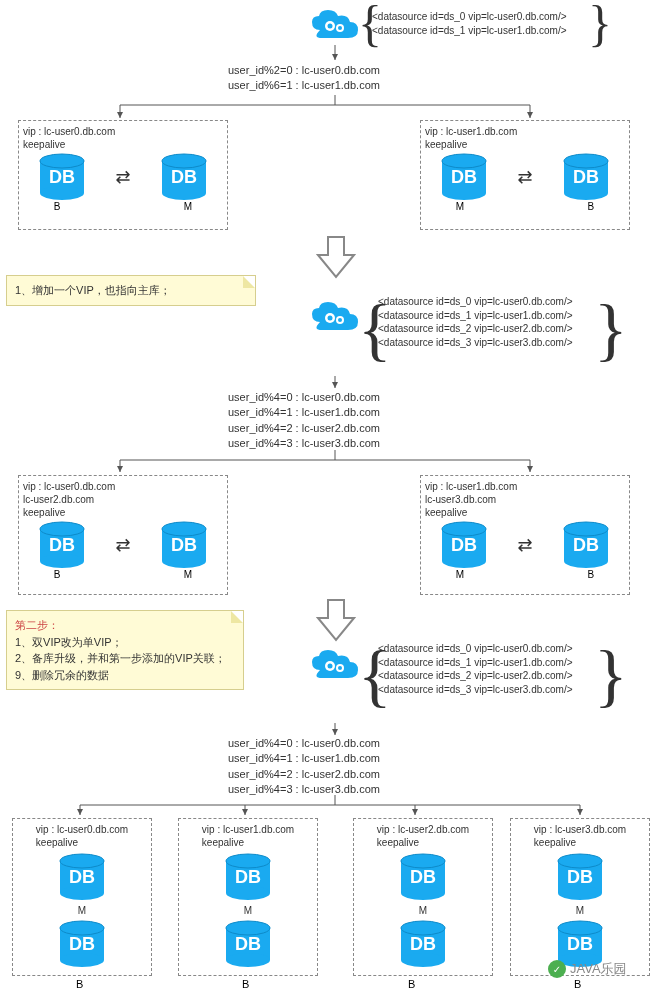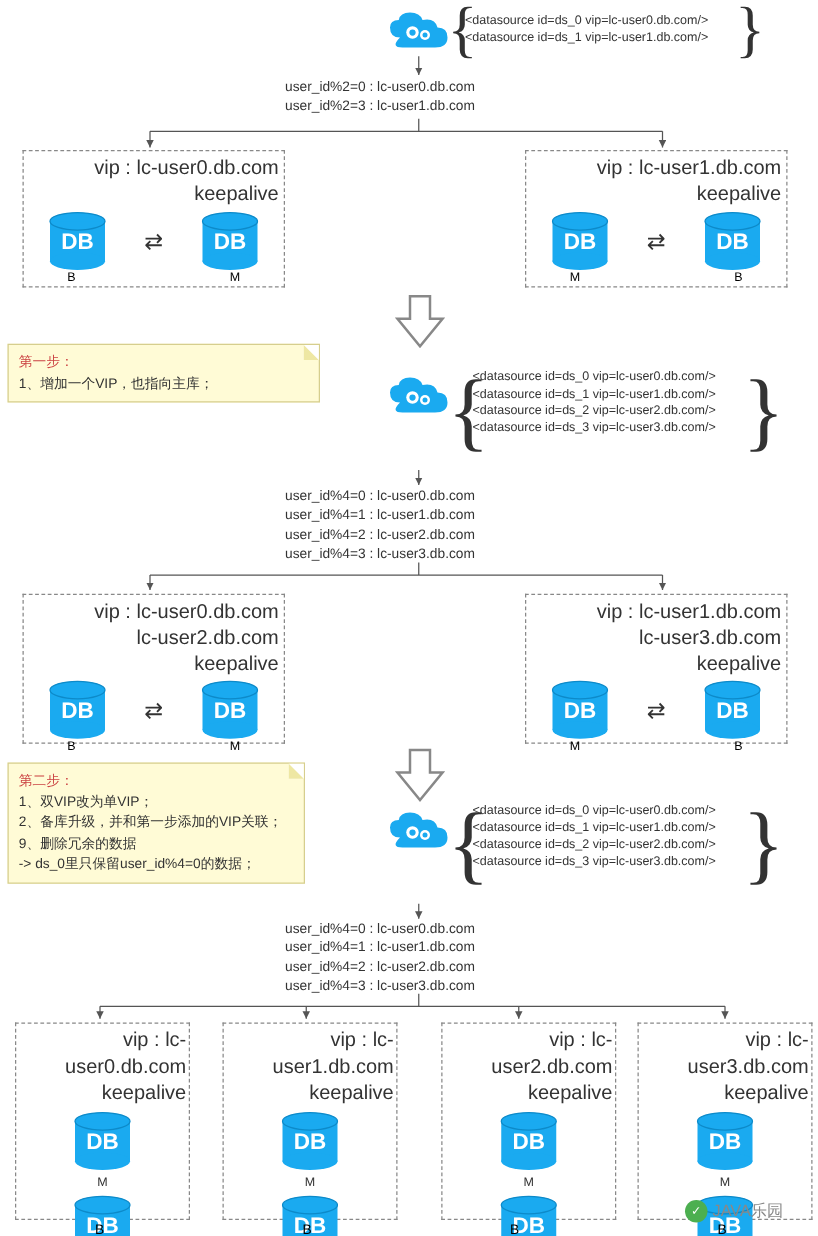--- a/index.html
+++ b/index.html
@@ -4,21 +4,21 @@
 <style>
 *{box-sizing:border-box;margin:0;padding:0}
 body{font-family:Arial,sans-serif;font-size:10px;width:654px;height:989px;background:#fff;position:relative}
 .diagram{position:relative;width:654px;height:989px}
 .cloud{position:absolute;width:50px;height:35px}
 .cloud svg{width:100%;height:100%}
 .ds-block{position:absolute;font-size:10px;color:#333;line-height:1.35}
 .brace{position:absolute;font-size:50px;color:#333;font-family:serif}
 .routing{position:absolute;font-size:11px;color:#333;line-height:1.4;text-align:right}
 .cluster{position:absolute;border:1px dashed #888;padding:4px}
-.cluster-label{font-size:16px;color:#333;text-align:right;line-height:1.3}
+.cluster-label{font-size:10px;color:#333;text-align:left;line-height:1.3}
 .db-row{display:flex;justify-content:space-around;align-items:center;margin-top:2px}
 .db-cyl{width:48px;height:48px;position:relative}
 .note{position:absolute;background:#fffbd6;border:1px solid #d6ce8e;padding:6px 8px;font-size:11px;color:#333;line-height:1.5}
 .note::after{content:"";position:absolute;top:0;right:0;border-left:12px solid #eee7a3;border-top:12px solid #fff}
 .big-arrow{position:absolute;width:40px;height:45px}
 .watermark{position:absolute;font-size:13px;color:#888;display:flex;align-items:center;gap:4px}
 .wm-icon{width:18px;height:18px;border-radius:50%;background:#4caf50;display:inline-flex;align-items:center;justify-content:center;color:#fff;font-size:10px}
 .roles{display:flex;justify-content:space-around}
 .vcol{position:absolute;display:flex;flex-direction:column;align-items:center;border:1px dashed #888;padding:4px 2px}
 .vcol .db-cyl{margin:4px 0}
@@ -56,21 +56,21 @@
       </svg></div>
 <div class="brace" style="left:358px;top:-6px">{</div>
 <div class="ds-block" style="left:372px;top:10px">
 <div>&lt;datasource id=ds_0 vip=lc-user0.db.com/&gt;</div>
       <div>&lt;datasource id=ds_1 vip=lc-user1.db.com/&gt;</div>
 </div>
 <div class="brace" style="left:588px;top:-6px">}</div>
 
 <div class="routing" style="left:228px;top:63px">
 <div>user_id%2=0 : lc-user0.db.com</div>
-      <div>user_id%2=3 : lc-user1.db.com</div>
+      <div>user_id%6=1 : lc-user1.db.com</div>
 </div>
 
 <svg style="position:absolute;left:0;top:0;width:654px;height:989px;pointer-events:none">
 <defs>
         <marker id="ah" markerWidth="8" markerHeight="8" refX="6" refY="3" orient="auto">
           <path d="M0,0 L6,3 L0,6 Z" fill="#555"></path>
         </marker>
       </defs>
 <line x1="335" y1="45" x2="335" y2="60" stroke="#555" marker-end="url(#ah)"></line>
 <line x1="335" y1="95" x2="335" y2="105" stroke="#555"></line>
@@ -126,21 +126,20 @@
         <span></span>
         <span>B</span>
       </div>
 </div>
 
 <div class="big-arrow" style="left:316px;top:235px"><svg viewBox="0 0 40 44">
         <use href="#big-arrow"></use>
       </svg></div>
 
 <div class="note" style="left:6px;top:275px;width:250px">
-<div style="color:#c44">第一步：</div>
 <div>1、增加一个VIP，也指向主库；</div>
 </div>
 
 <div class="cloud" style="left:310px;top:300px"><svg viewBox="0 0 50 35">
         <use href="#cloud-gear"></use>
       </svg></div>
 <div class="brace" style="left:358px;top:290px;font-size:70px">{</div>
 <div class="ds-block" style="left:378px;top:295px">
 <div>&lt;datasource id=ds_0 vip=lc-user0.db.com/&gt;</div>
       <div>&lt;datasource id=ds_1 vip=lc-user1.db.com/&gt;</div>
@@ -193,21 +192,20 @@
 
 <div class="big-arrow" style="left:316px;top:598px"><svg viewBox="0 0 40 44">
         <use href="#big-arrow"></use>
       </svg></div>
 
 <div class="note" style="left:6px;top:610px;width:238px">
 <div style="color:#c44">第二步：</div>
 <div>1、双VIP改为单VIP；</div>
 <div>2、备库升级，并和第一步添加的VIP关联；</div>
 <div>9、删除冗余的数据</div>
-<div>    -&gt; ds_0里只保留user_id%4=0的数据；</div>
 </div>
 
 <div class="cloud" style="left:310px;top:648px"><svg viewBox="0 0 50 35">
         <use href="#cloud-gear"></use>
       </svg></div>
 <div class="brace" style="left:358px;top:636px;font-size:70px">{</div>
 <div class="ds-block" style="left:378px;top:642px">
 <div>&lt;datasource id=ds_0 vip=lc-user0.db.com/&gt;</div>
       <div>&lt;datasource id=ds_1 vip=lc-user1.db.com/&gt;</div>
       <div>&lt;datasource id=ds_2 vip=lc-user2.db.com/&gt;</div>

